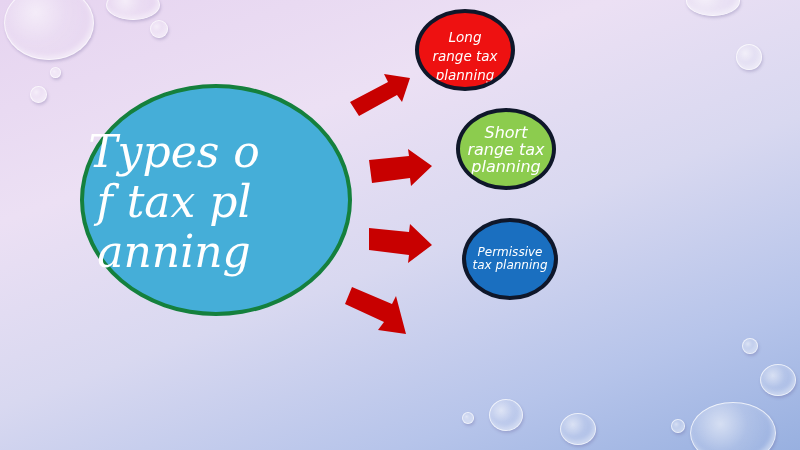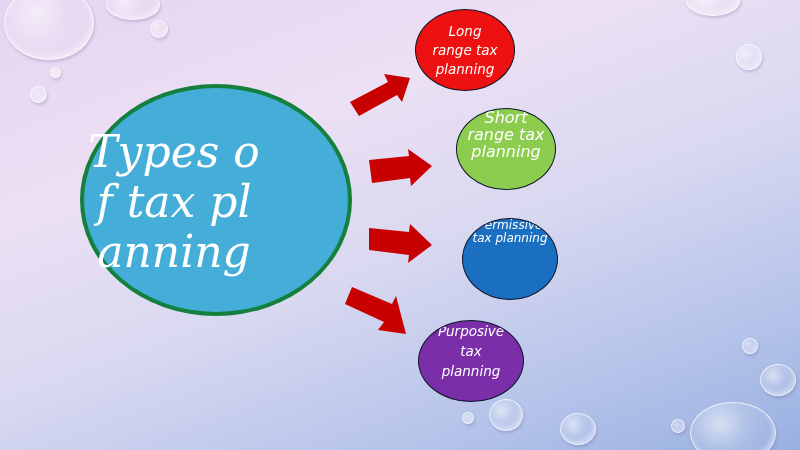--- a/index.html
+++ b/index.html
@@ -9,22 +9,22 @@
   .slide { position: absolute; left: 0; top: 0; width: 800px; height: 450px; }
   .drop { position: absolute; border-radius: 50%;
     background: radial-gradient(circle at 35% 35%, rgba(255,255,255,0.55) 0%, rgba(255,255,255,0.15) 40%, rgba(255,255,255,0.05) 70%);
     border: 1.5px solid rgba(255,255,255,0.75);
     box-shadow: 1px 2px 3px rgba(90,80,140,0.25), inset -2px -3px 4px rgba(255,255,255,0.4); }
   .main-circle { position: absolute; left: 80px; top: 84px; width: 272px; height: 232px; border-radius: 50%;
     background: #45aed8; border: 4px solid #15803d; box-sizing: border-box;
     display: flex; align-items: center; justify-content: flex-start; text-align: center; }
   .main-title { font-family: "DejaVu Serif", serif; font-style: italic; color: #fff; font-size: 44px; line-height: 50px;
     width: 180px; word-break: break-all; margin-top: 4px; }
-  .node { position: absolute; border-radius: 50%; border: 1px solid #0f172a; box-sizing: border-box;
-    display: flex; align-items: flex-start; justify-content: center; text-align: center; overflow: hidden; }
+  .node { position: absolute; border-radius: 50%; border: 4px solid #0f172a; box-sizing: border-box;
+    display: flex; align-items: center; justify-content: center; text-align: center; overflow: hidden; }
   .node span { color: #fff; font-style: italic; font-family: "DejaVu Sans", sans-serif; display: block; }
   .arrow { position: absolute; }
 </style>
 </head>
 <body>
 
 <div class="slide">
 
   <div class="drop" style="left:4px;top:-14px;width:88px;height:72px;"></div>
   <div class="drop" style="left:106px;top:-10px;width:52px;height:28px;"></div>
@@ -60,16 +60,13 @@
 
   <div class="node" style="left:415px;top:9px;width:100px;height:82px;background:#ee1111;">
     <span style="font-size:13.5px;line-height:19px;width:70px;margin-top:12px;">Long range tax planning</span>
   </div>
   <div class="node" style="left:456px;top:108px;width:100px;height:82px;background:#8ccc4e;">
     <span style="font-size:16px;line-height:17px;width:80px;">Short range tax planning</span>
   </div>
   <div class="node" style="left:462px;top:218px;width:96px;height:82px;background:#1a6fc0;">
     <span style="font-size:12px;line-height:13px;width:80px;">Permissive tax planning</span>
   </div>
-  <div class="node" style="left:418px;top:320px;width:106px;height:82px;background:#7a2fa8;">
-    <span style="font-size:13.5px;line-height:20px;width:80px;">Purposive tax planning</span>
-  </div>
 </div>
 
 </body></html>

